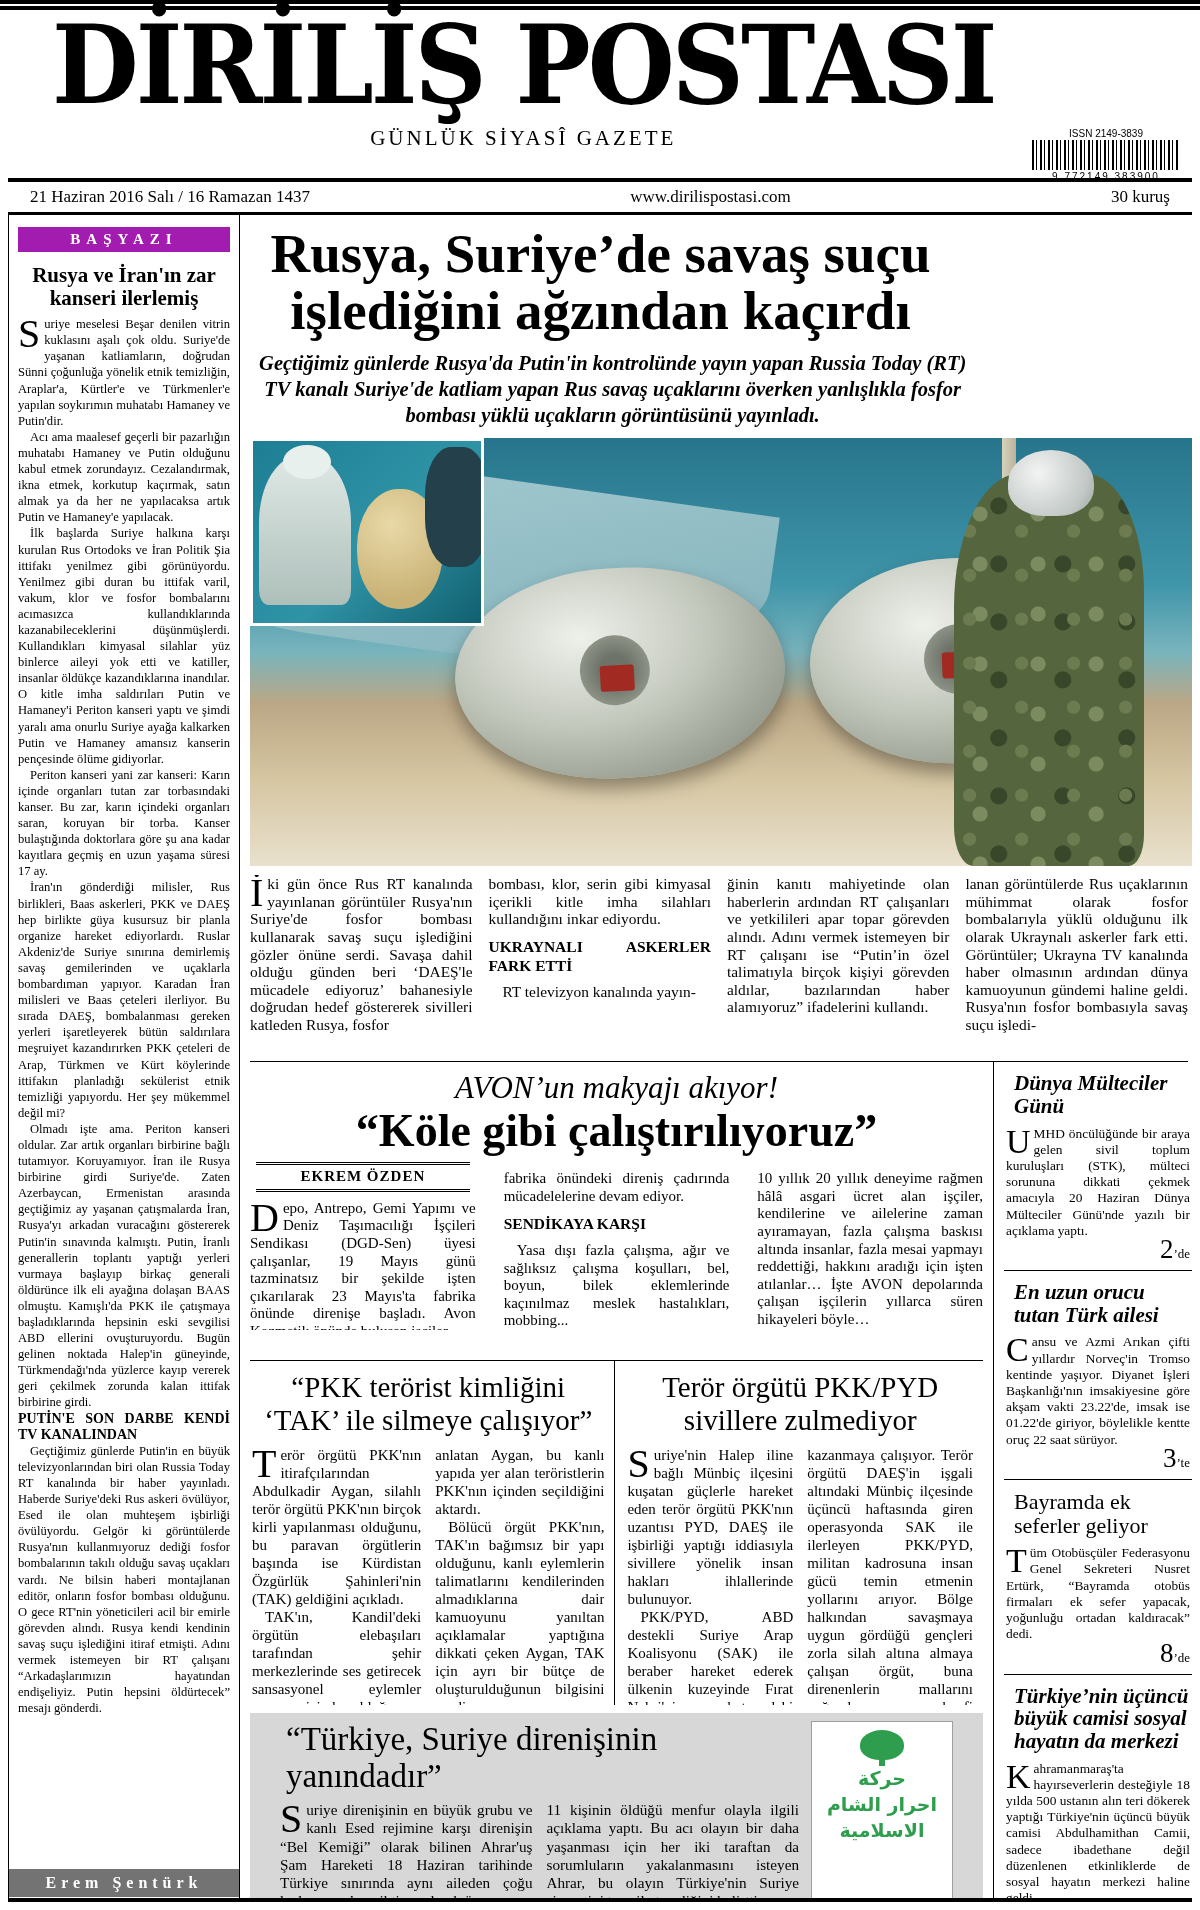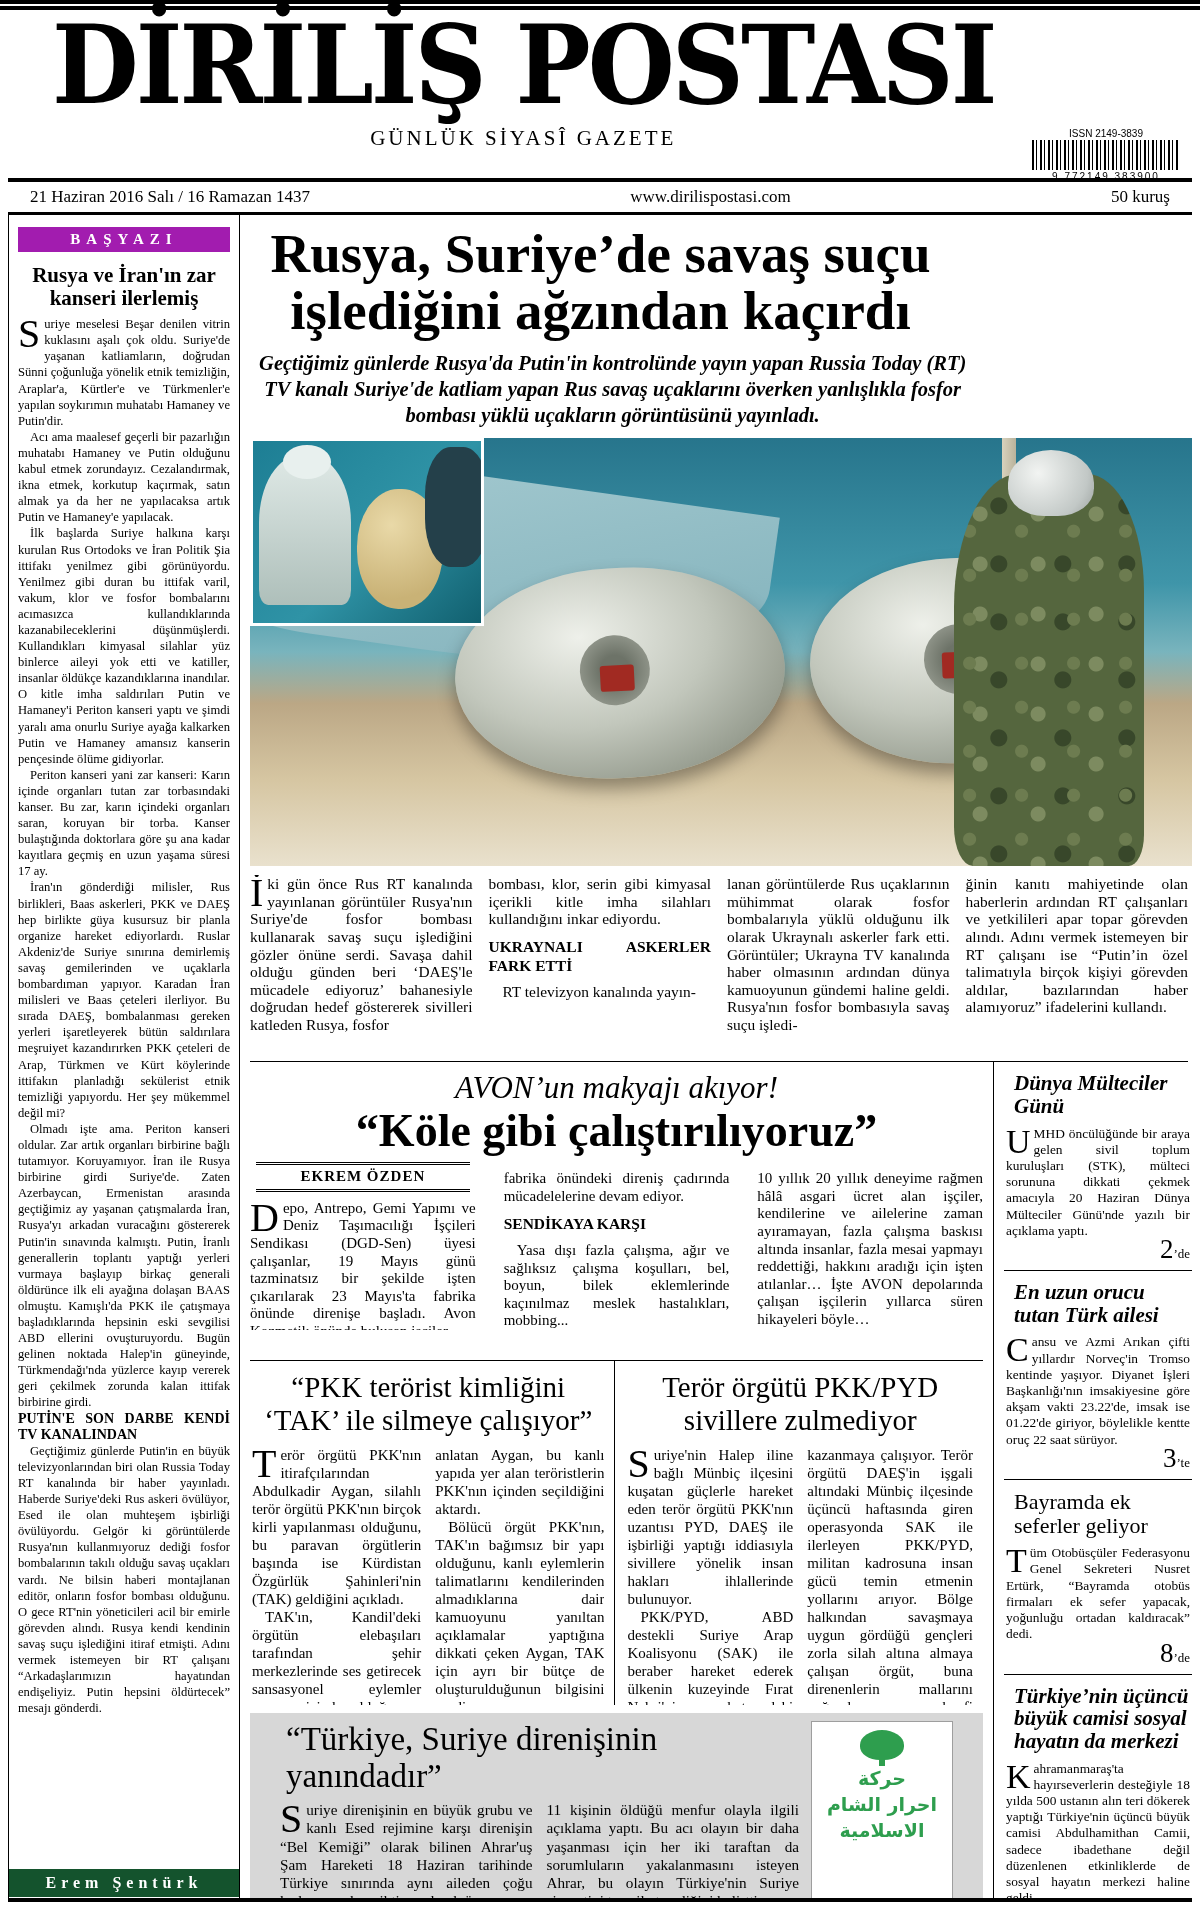--- a/index.html
+++ b/index.html
@@ -22,21 +22,21 @@
   .content{display:flex;height:1686px;overflow:hidden;padding:0 8px;}
   .basyazi{width:212px;flex:none;border-left:1px solid #000;border-right:1px solid #000;
            padding:6px 9px 0 9px;display:flex;flex-direction:column;}
   .basyazi-header{background:#a21caf;color:#fff;text-align:center;font-weight:bold;font-size:15px;
                   letter-spacing:6px;padding:4px 0;margin-top:6px;}
   .basyazi h2{font-size:21px;line-height:1.1;text-align:center;margin:12px 0 6px 0;}
   .basyazi-body{flex:1;overflow:hidden;font-size:12.6px;line-height:16.1px;text-align:justify;}
   .basyazi-body p{margin:0;text-indent:12px;}
   .basyazi-body p.nodent{text-indent:0;}
   .basyazi-sub{font-weight:bold;font-size:14px;margin:10px 0 8px 0;text-indent:0 !important;}
-  .basyazi-author{background:#14532d;color:#fff;text-align:center;font-weight:bold;font-size:16px;
+  .basyazi-author{background:#737373;color:#fff;text-align:center;font-weight:bold;font-size:16px;
                   letter-spacing:5px;padding:5px 0;margin:6px -9px 4px -9px;}
   .main{flex:1;display:flex;flex-direction:column;padding-left:10px;min-width:0;}
   
   .lead-headline{font-size:55px;font-weight:700;line-height:1.04;text-align:center;width:74%;margin:10px 0 0 2px;}
   .lead-deck{font-size:20.5px;font-weight:700;font-style:italic;text-align:center;width:77%;margin:12px 0 10px 0;line-height:1.25;}
   .photo{position:relative;height:428px;overflow:hidden;
          background:linear-gradient(180deg,#27758c 0%,#3f95a9 34%,#79b4bd 50%,#bba785 62%,#d6c6a2 80%,#e9e1cd 100%);}
   .wing{position:absolute;left:-40px;top:40px;width:560px;height:180px;background:linear-gradient(160deg,#a8ccd2,#7fb0ba);
         transform:rotate(8deg);border-radius:0 0 60% 20%;}
   .bomb{position:absolute;background:radial-gradient(ellipse at 38% 32%,#eef0ea 0%,#c2c7bc 45%,#9aa093 75%,#777d70 100%);
@@ -130,21 +130,21 @@
     <div class="barcode-block">
       <div class="issn">ISSN 2149-3839</div>
       <div class="barcode"></div>
       <div class="barcode-digits">9 772149 383900</div>
     </div>
   </header>
 
   <div class="dateline">
     <span>21 Haziran 2016 Salı / 16 Ramazan 1437</span>
     <span>www.dirilispostasi.com</span>
-    <span>50 kuruş</span>
+    <span>30 kuruş</span>
   </div>
 
   <div class="content">
 
     <aside class="basyazi">
       <div class="basyazi-header">BAŞYAZI</div>
       <h2>Rusya ve İran'ın zar kanseri ilerlemiş</h2>
       <div class="basyazi-body">
         <p class="dc nodent">Suriye meselesi Beşar denilen vitrin kuklasını aşalı çok oldu. Suriye'de yaşanan katliamların, doğrudan Sünni çoğunluğa yönelik etnik temizliğin, Araplar'a, Kürtler'e ve Türkmenler'e yapılan soykırımın muhatabı Hamaney ve Putin'dir.</p>
         <p>Acı ama maalesef geçerli bir pazarlığın muhatabı Hamaney ve Putin olduğunu kabul etmek zorundayız. Cezalandırmak, ikna etmek, korkutup kaçırmak, satın almak ya da her ne yapılacaksa artık Putin ve Hamaney'e yapılacak.</p>
@@ -188,24 +188,24 @@
         <div class="lead-cols">
           <div class="lead-col">
             <p class="dc first">İki gün önce Rus RT kanalında yayınlanan görüntüler Rusya'nın Suriye'de fosfor bombası kullanarak savaş suçu işlediğini gözler önüne serdi. Savaşa dahil olduğu günden beri ‘DAEŞ'le mücadele ediyoruz’ bahanesiyle doğrudan hedef göstererek sivilleri katleden Rusya, fosfor</p>
           </div>
           <div class="lead-col">
             <p class="first">bombası, klor, serin gibi kimyasal içerikli kitle imha silahları kullandığını inkar ediyordu.</p>
             <div class="colhead">UKRAYNALI ASKERLER FARK ETTİ</div>
             <p>RT televizyon kanalında yayın-</p>
           </div>
           <div class="lead-col">
+            <p class="first">ğinin kanıtı mahiyetinde olan haberlerin ardından RT çalışanları ve yetkilileri apar topar görevden alındı. Adını vermek istemeyen bir RT çalışanı ise “Putin’in özel talimatıyla birçok kişiyi görevden aldılar, bazılarından haber alamıyoruz” ifadelerini kullandı.</p>
+          </div>
+          <div class="lead-col">
             <p class="first">lanan görüntülerde Rus uçaklarının mühimmat olarak fosfor bombalarıyla yüklü olduğunu ilk olarak Ukraynalı askerler fark etti. Görüntüler; Ukrayna TV kanalında haber olmasının ardından dünya kamuoyunun gündemi haline geldi. Rusya'nın fosfor bombasıyla savaş suçu işledi-</p>
-          </div>
-          <div class="lead-col">
-            <p class="first">ğinin kanıtı mahiyetinde olan haberlerin ardından RT çalışanları ve yetkilileri apar topar görevden alındı. Adını vermek istemeyen bir RT çalışanı ise “Putin’in özel talimatıyla birçok kişiyi görevden aldılar, bazılarından haber alamıyoruz” ifadelerini kullandı.</p>
           </div>
         </div>
       </section>
 
       <hr class="rule-h">
 
       <div class="lower">
 
         <section class="center">
 

